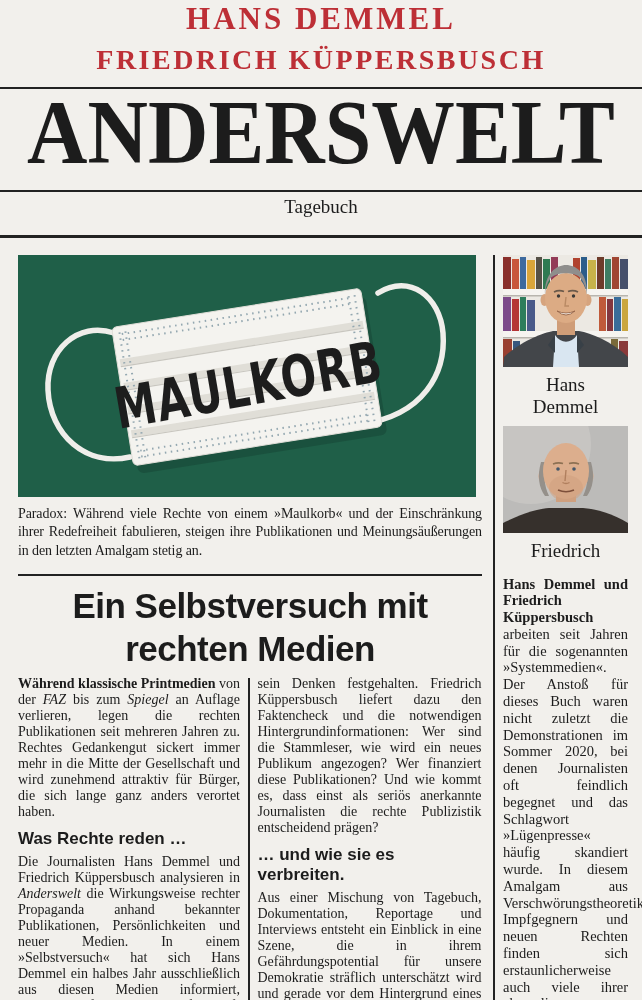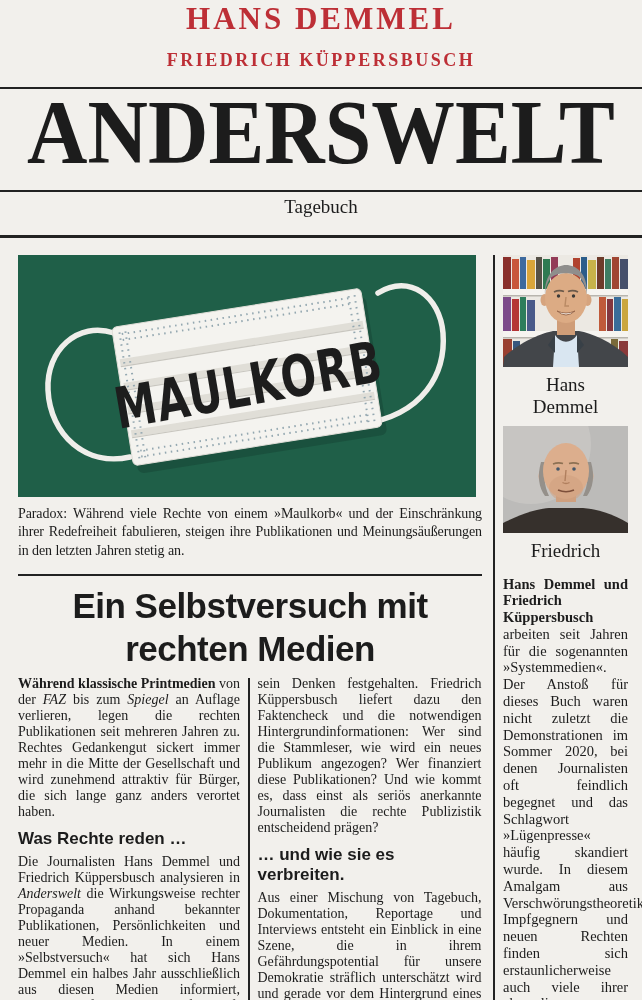--- a/index.html
+++ b/index.html
@@ -15,21 +15,21 @@
     color:var(--ink);
     font-family:"Liberation Serif", serif;
   }
   
   .masthead{text-align:center;padding-top:0;}
   .author1{
     font-size:31px;font-weight:bold;color:var(--red);
     letter-spacing:3px;line-height:38px;
   }
   .author2{
-    font-size:18px;font-weight:bold;color:var(--red);
+    font-size:28px;font-weight:bold;color:var(--red);
     letter-spacing:2.5px;line-height:28px;margin-top:8px;
   }
   .hrule{height:2px;background:var(--rule);border:0;margin:0;}
   .hrule.thick{height:2.5px;}
   .masthead .hrule{margin-top:13px;}
   .book-title{
     font-size:90px;font-weight:bold;line-height:88px;
     white-space:nowrap;letter-spacing:0px;
   }
   .book-title .squeeze{display:inline-block;transform:scaleX(0.93);transform-origin:center;}
@@ -114,21 +114,21 @@
 
         <path d="M112,60 H346 M112,66 H346 M112,178 H346 M112,184 H346" stroke="#93a7b0" stroke-width="2" stroke-dasharray="1.5 4.5"></path>
         <path d="M110,58 V186 M116,58 V186 M342,58 V186 M348,58 V186" stroke="#93a7b0" stroke-width="2" stroke-dasharray="1.5 4.5"></path>
 
         <g transform="translate(229,128) scale(0.95,1.3) rotate(-1)">
           <text x="0" y="17" text-anchor="middle" font-family="DejaVu Sans, sans-serif" font-weight="bold" font-size="44" fill="#1d1d1d" letter-spacing="1">MAULKORB</text>
         </g>
       </g>
     </svg>
 
-    <p class="caption">Paradox: Während viele Rechte von einem »Maulkorb« und der Einschränkung ihrer Redefreiheit fabulieren, steigen ihre Publikationen und Meinungsäußerungen in den letzten Jahren stetig an.</p>
+    <p class="caption">Paradox: Während viele Rechte von einem »Maulkorb« und der Einschränkung ihrer Redefreiheit fabulieren, steigen ihre Publikationen und Meinungsäußerungen in den letzten Amalgam stetig an.</p>
 
     <div class="hrule caption-rule"></div>
 
     <h1 class="headline">Ein Selbstversuch mit rechten Medien</h1>
 
     <div class="cols">
 
       <div class="bodycol col1">
         <p><b>Während klassische Printmedien</b><span> von der </span><i>FAZ</i><span> bis zum </span><i>Spiegel</i><span> an Auflage verlieren, legen die rechten Publikationen seit mehreren Jahren zu. Rechtes Gedankengut sickert immer mehr in die Mitte der Gesellschaft und wird zunehmend attraktiv für Bürger, die sich lange ganz anders verortet haben.</span></p>
         <h2 class="subhead">Was Rechte reden …</h2>

